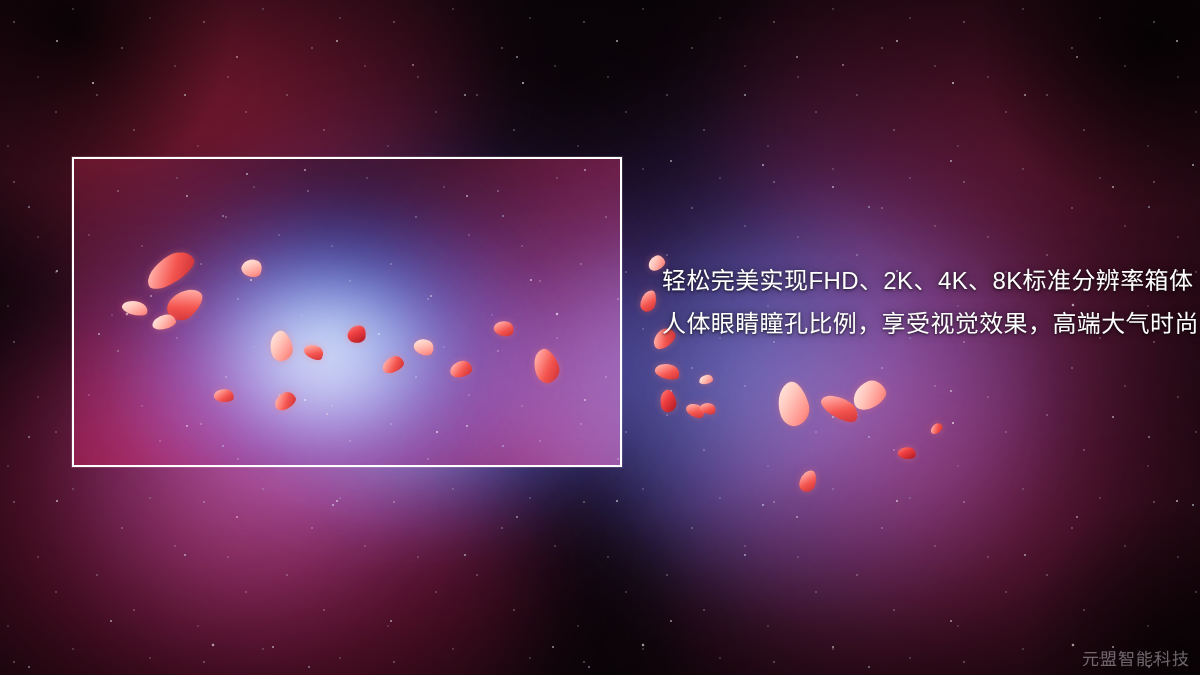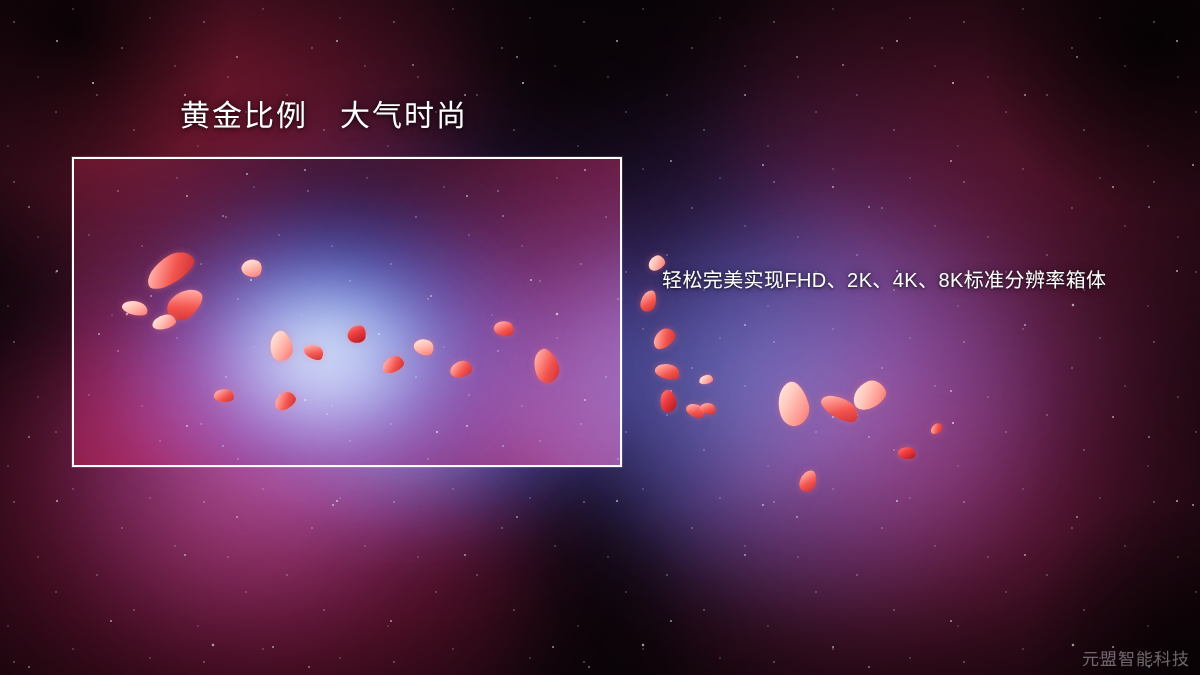--- a/index.html
+++ b/index.html
@@ -295,21 +295,21 @@
       0 0 14px rgba(0,0,0,0.55);
   }
 
   #body-copy {
     position: absolute;
     left: 662px;
     top: 259px;
     width: 500px;
   }
   #body-copy .line {
-    font-size: 20px;
+    font-size: 24px;
     line-height: 43px;
     color: #ffffff;
     letter-spacing: 0.4px;
     white-space: nowrap;
     text-shadow:
       0 1px 3px rgba(0,0,0,0.70),
       0 0 10px rgba(0,0,0,0.50);
   }
 
   #watermark {
@@ -427,21 +427,21 @@
             <div class="petal pale" style="left: 500px; top: 330px; width: 20px; height: 16px; transform: rotate(28deg);"></div>
             <div class="petal" style="left: 536px; top: 352px; width: 22px; height: 16px; transform: rotate(-8deg);"></div>
             <div class="petal" style="left: 580px; top: 312px; width: 20px; height: 15px; transform: rotate(18deg);"></div>
             <div class="petal" style="left: 620px; top: 340px; width: 24px; height: 34px; transform: rotate(-22deg);"></div>
             <div class="petal" style="left: 300px; top: 380px; width: 20px; height: 13px; transform: rotate(8deg);"></div>
           </div>
       </div>
     </div>
   </div>
 
-  <div id="headline">黄金比例　大气时尚</div>
 
   <div id="body-copy">
     <div class="line">轻松完美实现FHD、2K、4K、8K标准分辨率箱体</div>
+    <div class="line">人体眼睛瞳孔比例，享受视觉效果，高端大气时尚</div>
   </div>
 
   <div id="watermark">元盟智能科技</div>
 
 </div>
 
 </body></html>

